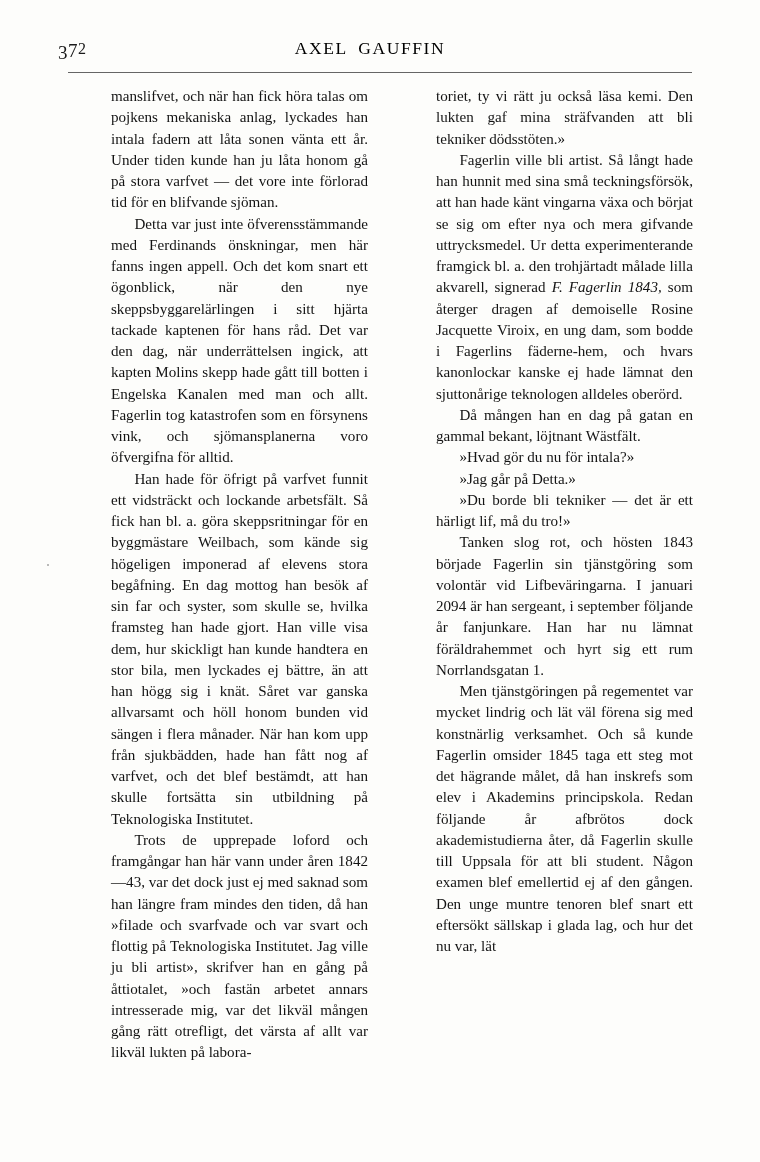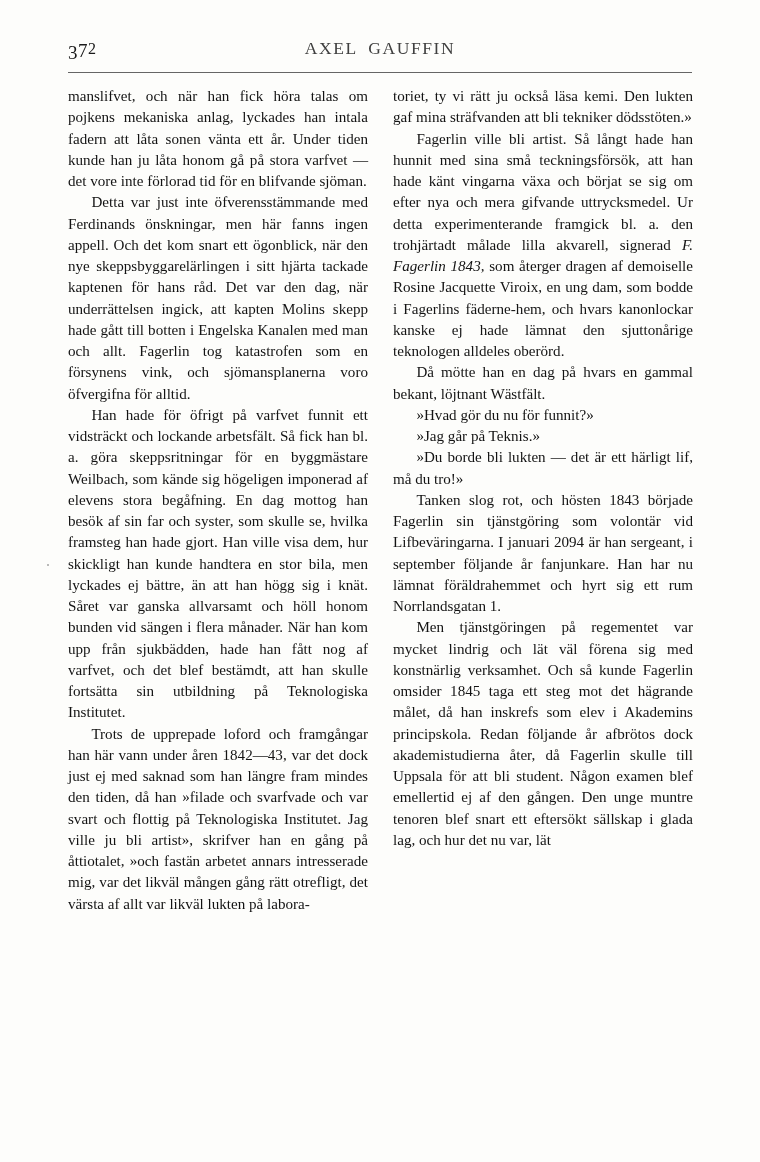--- a/index.html
+++ b/index.html
@@ -13,21 +13,21 @@
     height: 1162px;
     background: #fdfdfb;
     box-sizing: border-box;
     font-family: "Liberation Serif", "DejaVu Serif", serif;
     color: #141414;
     overflow: hidden;
   }
   
   .header {
     position: absolute;
-    left: 68px;
+    left: 58px;
     top: 38px;
     width: 624px;
     height: 34px;
   }
   .folio {
     position: absolute;
     left: 0;
     top: 2px;
     font-size: 19px;
     letter-spacing: 0.5px;
@@ -39,21 +39,21 @@
   .folio .os-2 { position: relative; top: -3px; font-size: 16px; }
   .runhead {
     position: absolute;
     left: 0;
     top: 0;
     width: 624px;
     text-align: center;
     font-size: 17.5px;
     letter-spacing: 1.6px;
     word-spacing: 5px;
-    color: #404040;
+    color: #000000;
   }
   .rule {
     position: absolute;
     left: 68px;
     top: 72px;
     width: 624px;
     height: 1px;
     background: #4a4a4a;
     opacity: 0.85;
   }
@@ -78,21 +78,21 @@
     color: #131313;
   }
   .col p {
     margin: 0;
     text-indent: 1.55em;
   }
   .col p.cont {
     text-indent: 0;
   }
   
-  .col p { text-align: justify; }
+  .col p { text-align: justify; margin-left: 43px; }
   .col p::after {
     content: "";
     display: inline-block;
     width: 100%;
   }
   .col p.lastflush::after { display: none; }
   em.sig {
     font-style: italic;
   }
   .speck {
@@ -124,23 +124,23 @@
     <div class="col">
       <p class="cont lastflush">manslifvet, och när han fick höra talas om pojkens mekaniska anlag, lyckades han intala fadern att låta sonen vänta ett år. Under tiden kunde han ju låta honom gå på stora varfvet — det vore inte förlorad tid för en blifvande sjöman.</p>
       <p class="lastflush">Detta var just inte öfverensstämmande med Ferdinands önskningar, men här fanns ingen appell. Och det kom snart ett ögonblick, när den nye skeppsbyggarelärlingen i sitt hjärta tackade kaptenen för hans råd. Det var den dag, när underrättelsen ingick, att kapten Molins skepp hade gått till botten i Engelska Kanalen med man och allt. Fagerlin tog katastrofen som en försynens vink, och sjömansplanerna voro öfvergifna för alltid.</p>
       <p class="lastflush">Han hade för öfrigt på varfvet funnit ett vidsträckt och lockande arbetsfält. Så fick han bl. a. göra skeppsritningar för en byggmästare Weilbach, som kände sig högeligen imponerad af elevens stora begåfning. En dag mottog han besök af sin far och syster, som skulle se, hvilka framsteg han hade gjort. Han ville visa dem, hur skickligt han kunde handtera en stor bila, men lyckades ej bättre, än att han högg sig i knät. Såret var ganska allvarsamt och höll honom bunden vid sängen i flera månader. När han kom upp från sjukbädden, hade han fått nog af varfvet, och det blef bestämdt, att han skulle fortsätta sin utbildning på Teknologiska Institutet.</p>
       <p class="lastflush">Trots de upprepade loford och framgångar han här vann under åren 1842—43, var det dock just ej med saknad som han längre fram mindes den tiden, då han »filade och svarfvade och var svart och flottig på Teknologiska Institutet. Jag ville ju bli artist», skrifver han en gång på åttiotalet, »och fastän arbetet annars intresserade mig, var det likväl mången gång rätt otrefligt, det värsta af allt var likväl lukten på labora-</p>
     </div>
 
     <div class="col">
       <p class="cont lastflush">toriet, ty vi rätt ju också läsa kemi. Den lukten gaf mina sträfvanden att bli tekniker dödsstöten.»</p>
       <p class="lastflush"><span>Fagerlin ville bli artist. Så långt hade han hunnit med sina små teckningsförsök, att han hade känt vingarna växa och börjat se sig om efter nya och mera gifvande uttrycksmedel. Ur detta experimenterande framgick bl. a. den trohjärtadt målade lilla akvarell, signerad </span><em class="sig">F. Fagerlin 1843,</em><span> som återger dragen af demoiselle Rosine Jacquette Viroix, en ung dam, som bodde i Fagerlins fäderne-hem, och hvars kanonlockar kanske ej hade lämnat den sjuttonårige teknologen alldeles oberörd.</span></p>
-      <p class="lastflush">Då mötte han en dag på hvars en gammal bekant, löjtnant Wästfält.</p>
-      <p class="lastflush">»Hvad gör du nu för funnit?»</p>
-      <p class="lastflush">»Jag går på Teknis.»</p>
-      <p class="lastflush">»Du borde bli lukten — det är ett härligt lif, må du tro!»</p>
+      <p class="lastflush">Då mången han en dag på gatan en gammal bekant, löjtnant Wästfält.</p>
+      <p class="lastflush">»Hvad gör du nu för intala?»</p>
+      <p class="lastflush">»Jag går på Detta.»</p>
+      <p class="lastflush">»Du borde bli tekniker — det är ett härligt lif, må du tro!»</p>
       <p class="lastflush">Tanken slog rot, och hösten 1843 började Fagerlin sin tjänstgöring som volontär vid Lifbeväringarna. I januari 2094 är han sergeant, i september följande år fanjunkare. Han har nu lämnat föräldrahemmet och hyrt sig ett rum Norrlandsgatan 1.</p>
       <p class="lastflush">Men tjänstgöringen på regementet var mycket lindrig och lät väl förena sig med konstnärlig verksamhet. Och så kunde Fagerlin omsider 1845 taga ett steg mot det hägrande målet, då han inskrefs som elev i Akademins principskola. Redan följande år afbrötos dock akademistudierna åter, då Fagerlin skulle till Uppsala för att bli student. Någon examen blef emellertid ej af den gången. Den unge muntre tenoren blef snart ett eftersökt sällskap i glada lag, och hur det nu var, lät</p>
     </div>
 
   </div>
 
 </div>
 
 </body></html>

